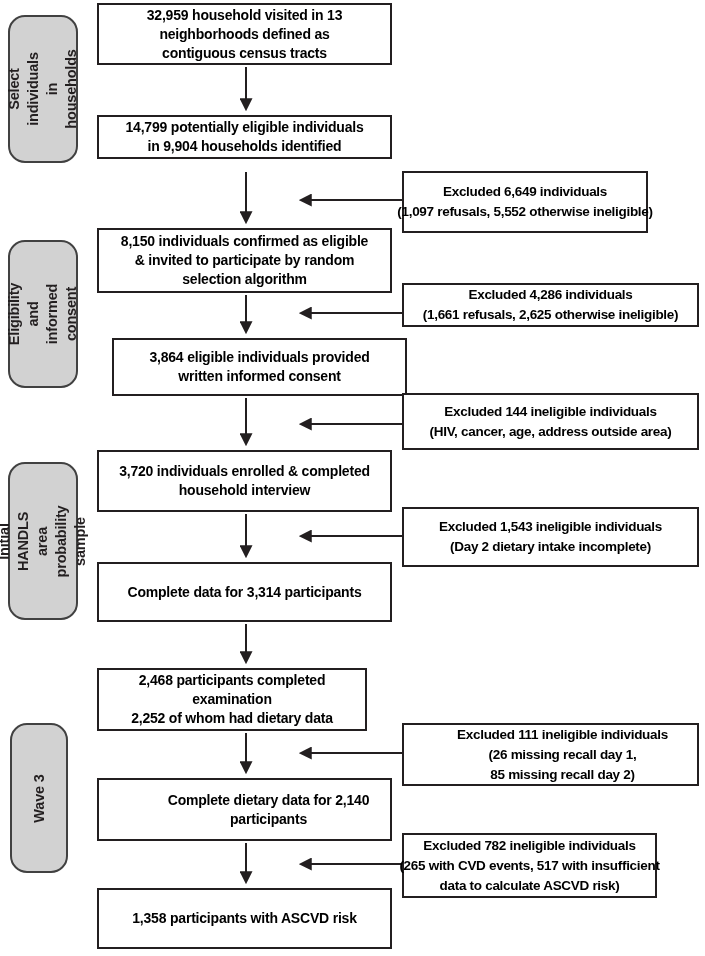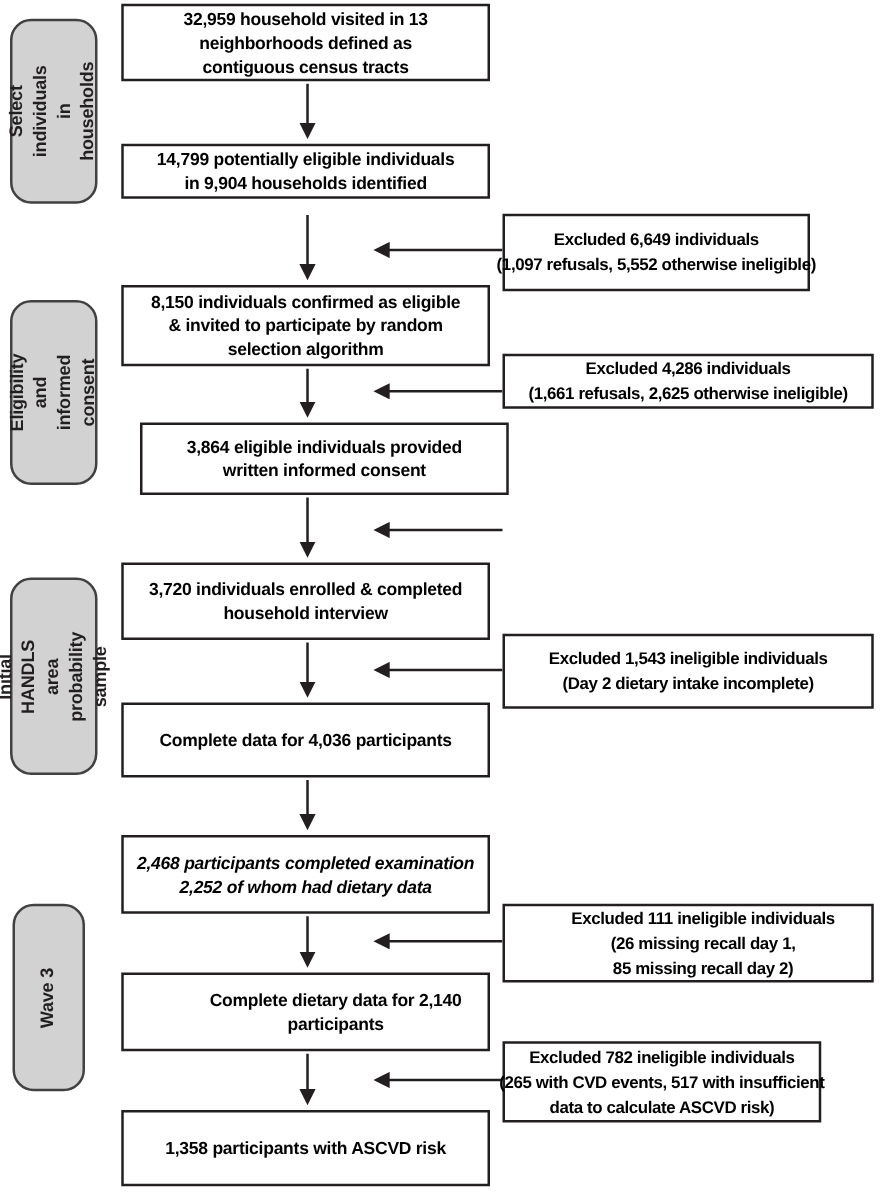--- a/index.html
+++ b/index.html
@@ -126,42 +126,46 @@
   </div>
   <div class="mbox" style="left:97px; top:338px; width:295px; height:58px;margin-left:15px;">
     <span>3,864 eligible individuals provided
 written informed consent</span>
   </div>
   <div class="mbox" style="left:97px; top:450px; width:295px; height:62px;">
     <span>3,720 individuals enrolled &amp; completed
 household interview</span>
   </div>
   <div class="mbox" style="left:97px; top:562px; width:295px; height:60px;">
-    <span>Complete data for 4,036 participants</span>
+    <span>Complete data for 3,314 participants</span>
   </div>
-  <div class="mbox" style="left:97px; top:668px; width:295px; height:63px;font-style:italic;">
+  <div class="mbox" style="left:97px; top:668px; width:270px; height:63px;">
     <span>2,468 participants completed examination
 2,252 of whom had dietary data</span>
   </div>
   <div class="mbox" style="left:97px; top:778px; width:295px; height:63px;padding-left:48px;">
     <span>Complete dietary data for 2,140
 participants</span>
   </div>
   <div class="mbox" style="left:97px; top:888px; width:295px; height:61px;">
     <span>1,358 participants with ASCVD risk</span>
   </div>
 
   <div class="ebox" style="left:402px; top:171px; width:246px; height:62px;">
     <span>Excluded 6,649 individuals
 (1,097 refusals, 5,552 otherwise ineligible)</span>
   </div>
   <div class="ebox" style="left:402px; top:283px; width:297px; height:44px;">
     <span>Excluded 4,286 individuals
 (1,661 refusals, 2,625 otherwise ineligible)</span>
   </div>
+  <div class="ebox" style="left:402px; top:393px; width:297px; height:57px;">
+    <span>Excluded 144 ineligible individuals
+(HIV, cancer, age, address outside area)</span>
+  </div>
   <div class="ebox" style="left:402px; top:507px; width:297px; height:60px;">
     <span>Excluded 1,543 ineligible individuals
 (Day 2 dietary intake incomplete)</span>
   </div>
   <div class="ebox" style="left:402px; top:723px; width:297px; height:63px;padding-left:24px;">
     <span>Excluded 111 ineligible individuals
 (26 missing recall day 1,
 85 missing recall day 2)</span>
   </div>
   <div class="ebox" style="left:402px; top:833px; width:255px; height:65px;">

